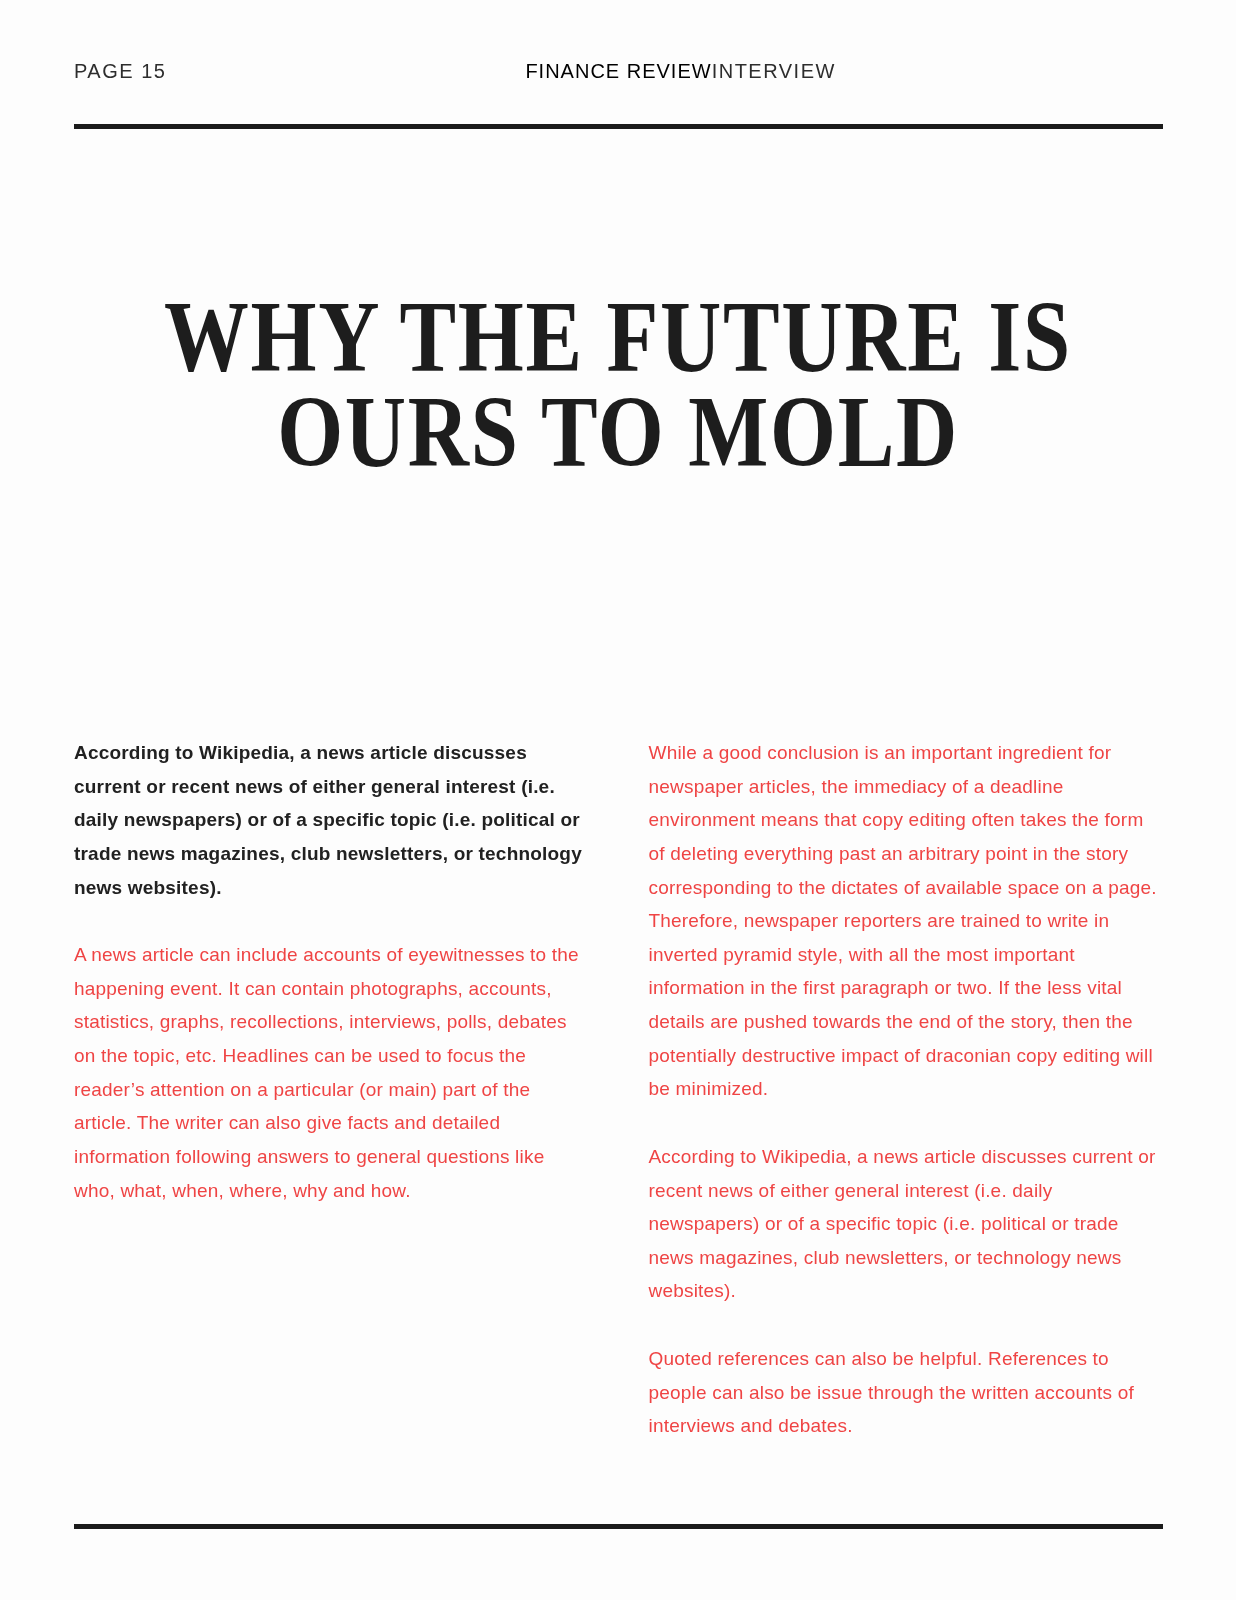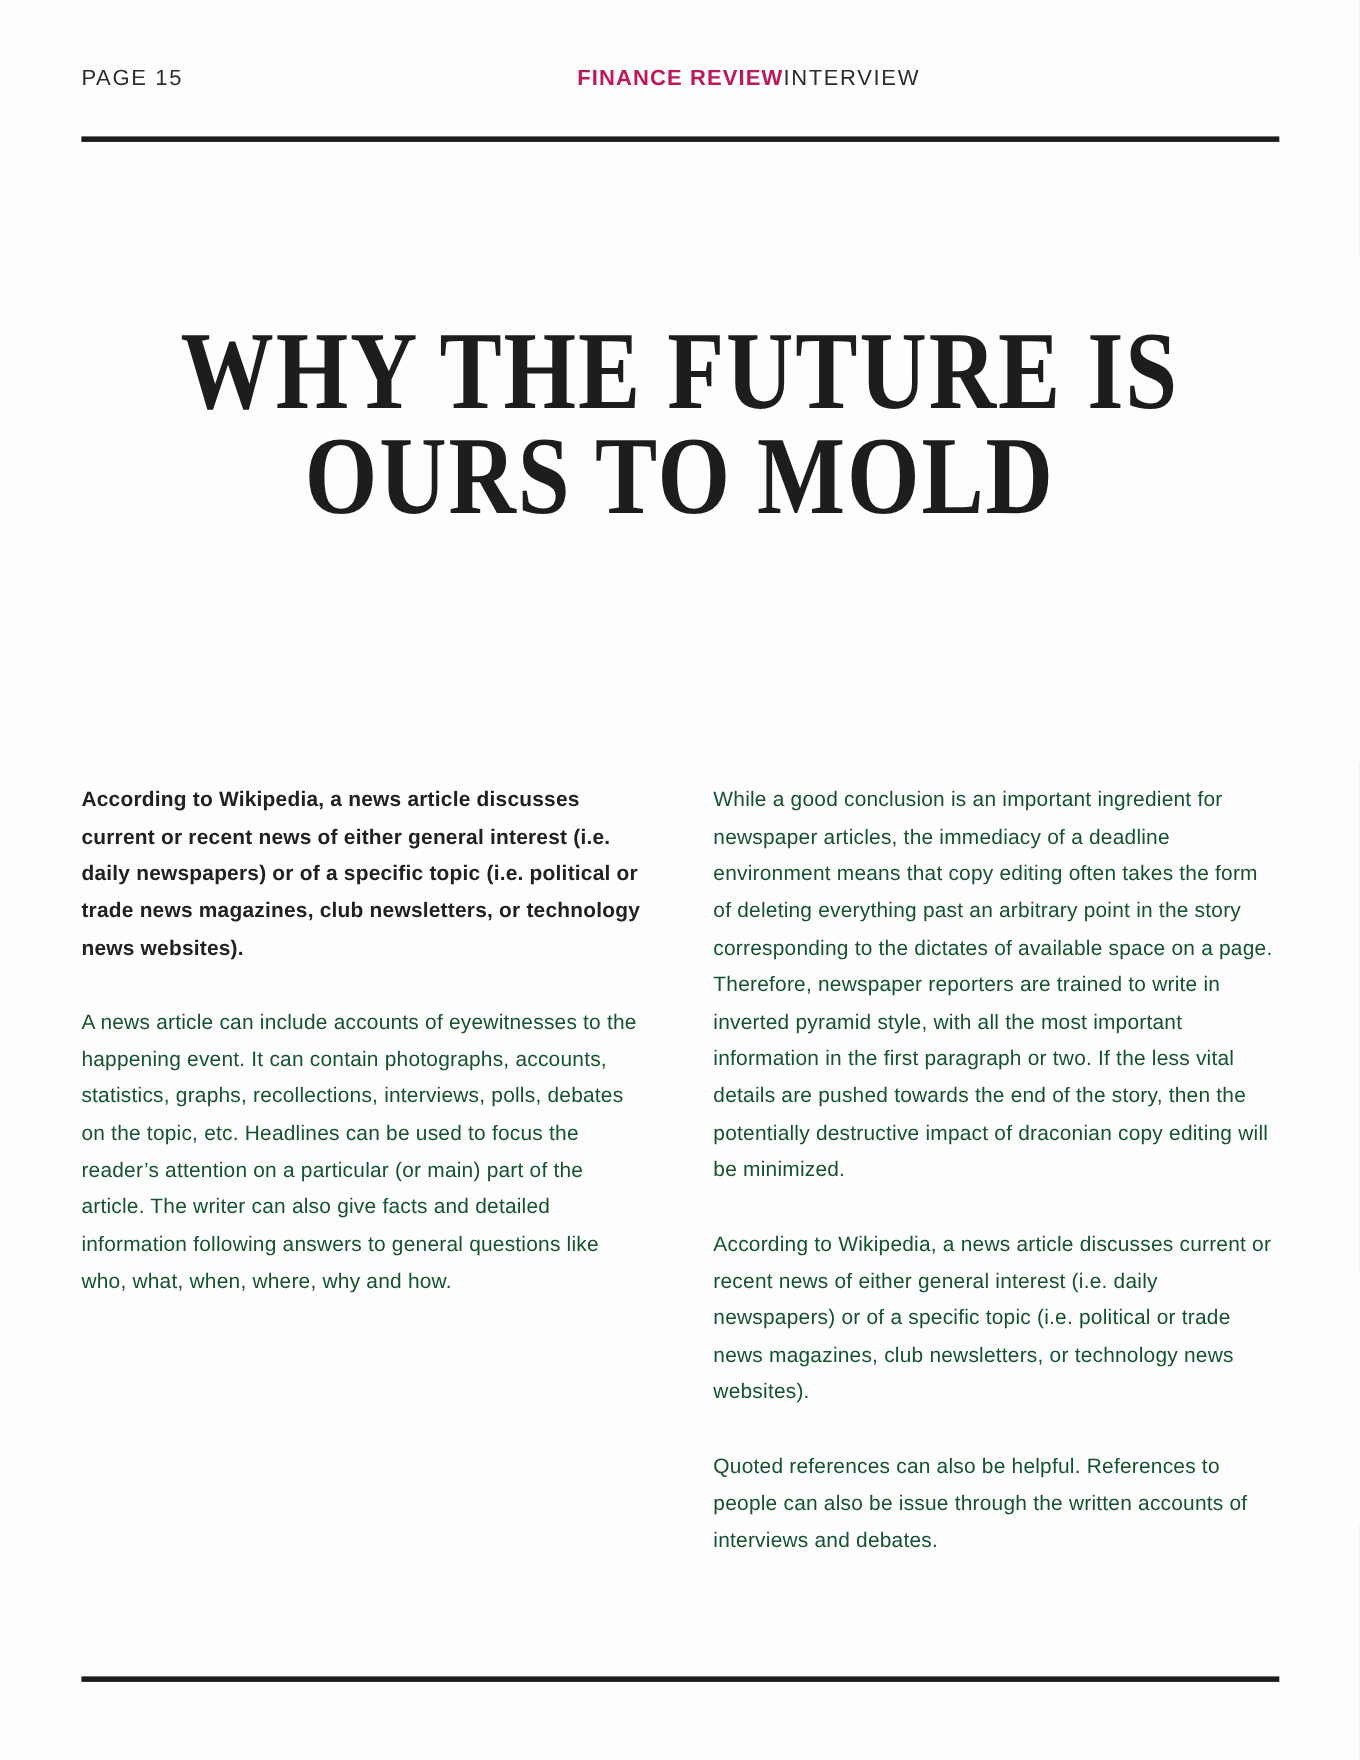--- a/index.html
+++ b/index.html
@@ -16,21 +16,21 @@
   .masthead {
     position: absolute;
     top: 60px; left: 74px; right: 73px;
     display: grid;
     grid-template-columns: 1fr auto 1fr;
     align-items: baseline;
     color: #2d2d2d;
     font-size: 20px;
   }
   .masthead .left  { text-align: left;  letter-spacing: 1.5px; }
-  .masthead .mid   { font-weight: 700; letter-spacing: 1px; color: #be185d; }
+  .masthead .mid   { font-weight: 400; letter-spacing: 1px; color: #000000; }
   .masthead .right { letter-spacing: 1.5px; }
 
   .rule {
     position: absolute;
     left: 74px; right: 73px;
     height: 5px;
     background: #1b1b1b;
   }
   .rule-top { top: 124px; }
   .rule-bottom { top: 1524px; }
@@ -61,31 +61,31 @@
     text-align: center;
     font-size: 21px;
     line-height: 2.0;
     letter-spacing: 6px;
     color: #2a2a2a;
   }
 
   
   .columns {
     position: absolute;
-    top: 711px; left: 74px; right: 73px;
+    top: 736px; left: 74px; right: 73px;
     display: flex;
     gap: 60px;
   }
   .col { flex: 1 1 0; }
   .col p {
     margin: 0 0 34px 0;
     font-size: 19px;
     line-height: 1.77;
     letter-spacing: 0.2px;
-    color: #14532d;
+    color: #ef4444;
   }
   .col p.lead {
     font-weight: 700;
     color: #212121;
   }
 </style>
 </head>
 <body>
 
 <div class="page">

